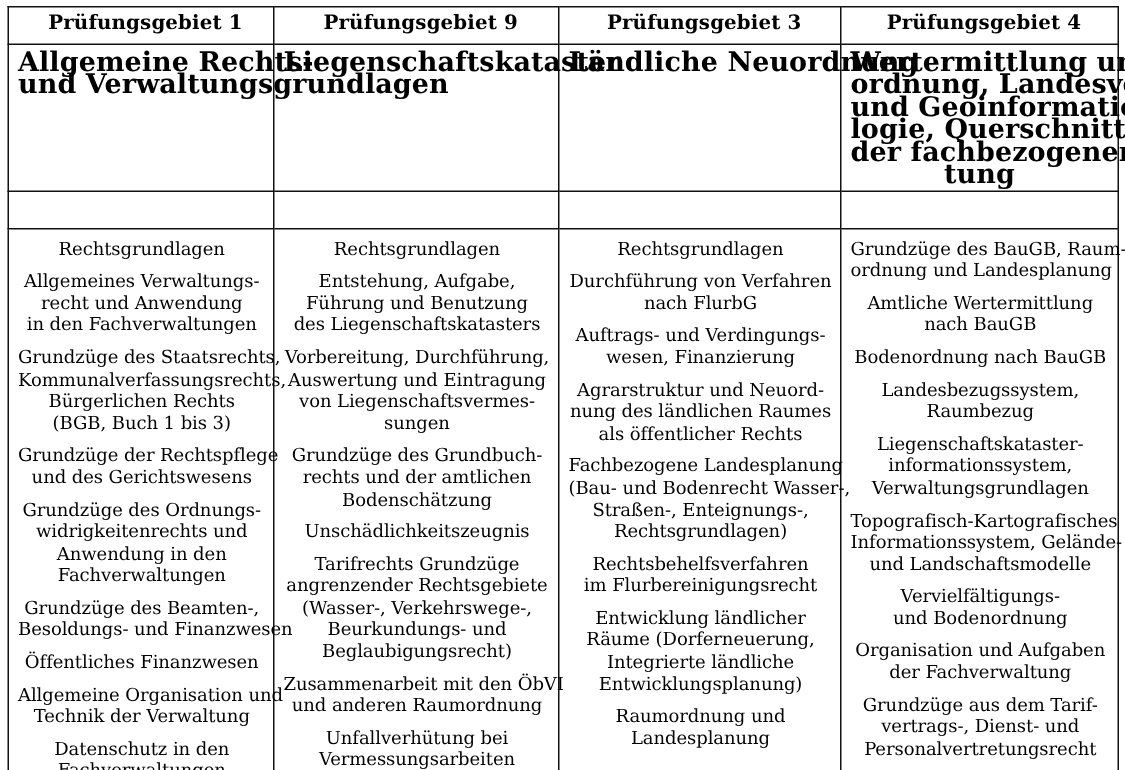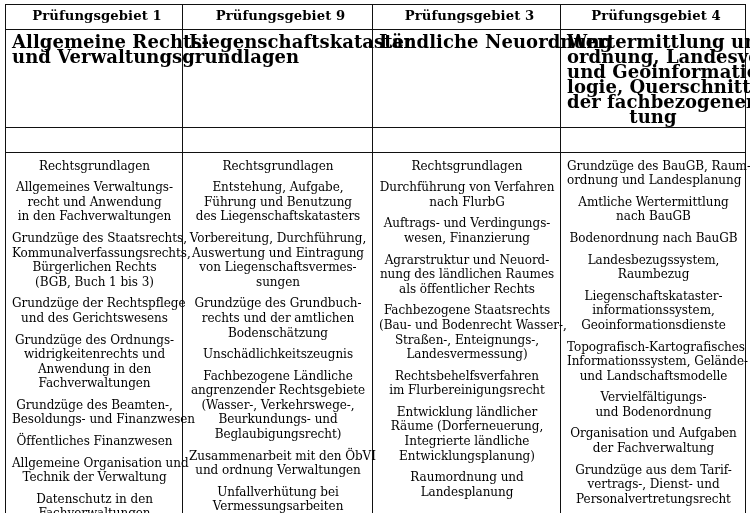--- a/index.html
+++ b/index.html
@@ -206,29 +206,29 @@
               </div>
               <div class="topic-item">
                 <span class="topic-line">Grundzüge des Grundbuch-</span>
                 <span class="topic-line">rechts und der amtlichen</span>
                 <span class="topic-line">Bodenschätzung</span>
               </div>
               <div class="topic-item">
                 <span class="topic-line">Unschädlichkeitszeugnis</span>
               </div>
               <div class="topic-item">
-                <span class="topic-line">Fachbezogene Ländliche</span>
+                <span class="topic-line">Tarifrechts Grundzüge</span>
                 <span class="topic-line">angrenzender Rechtsgebiete</span>
                 <span class="topic-line">(Wasser-, Verkehrswege-,</span>
                 <span class="topic-line">Beurkundungs- und</span>
                 <span class="topic-line">Beglaubigungsrecht)</span>
               </div>
               <div class="topic-item">
                 <span class="topic-line">Zusammenarbeit mit den ÖbVI</span>
-                <span class="topic-line">und ordnung Verwaltungen</span>
+                <span class="topic-line">und anderen Raumordnung</span>
               </div>
               <div class="topic-item">
                 <span class="topic-line">Unfallverhütung bei</span>
                 <span class="topic-line">Vermessungsarbeiten</span>
               </div>
             </div>
         </td>
         <td>
           <div class="topics">
               <div class="topic-item">
@@ -241,24 +241,24 @@
               <div class="topic-item">
                 <span class="topic-line">Auftrags- und Verdingungs-</span>
                 <span class="topic-line">wesen, Finanzierung</span>
               </div>
               <div class="topic-item">
                 <span class="topic-line">Agrarstruktur und Neuord-</span>
                 <span class="topic-line">nung des ländlichen Raumes</span>
                 <span class="topic-line">als öffentlicher Rechts</span>
               </div>
               <div class="topic-item">
-                <span class="topic-line">Fachbezogene Staatsrechts</span>
+                <span class="topic-line">Fachbezogene Landesplanung</span>
                 <span class="topic-line">(Bau- und Bodenrecht Wasser-,</span>
                 <span class="topic-line">Straßen-, Enteignungs-,</span>
-                <span class="topic-line">Landesvermessung)</span>
+                <span class="topic-line">Rechtsgrundlagen)</span>
               </div>
               <div class="topic-item">
                 <span class="topic-line">Rechtsbehelfsverfahren</span>
                 <span class="topic-line">im Flurbereinigungsrecht</span>
               </div>
               <div class="topic-item">
                 <span class="topic-line">Entwicklung ländlicher</span>
                 <span class="topic-line">Räume (Dorferneuerung,</span>
                 <span class="topic-line">Integrierte ländliche</span>
                 <span class="topic-line">Entwicklungsplanung)</span>
@@ -282,21 +282,21 @@
               <div class="topic-item">
                 <span class="topic-line">Bodenordnung nach BauGB</span>
               </div>
               <div class="topic-item">
                 <span class="topic-line">Landesbezugssystem,</span>
                 <span class="topic-line">Raumbezug</span>
               </div>
               <div class="topic-item">
                 <span class="topic-line">Liegenschaftskataster-</span>
                 <span class="topic-line">informationssystem,</span>
-                <span class="topic-line">Geoinformationsdienste</span>
+                <span class="topic-line">Verwaltungsgrundlagen</span>
               </div>
               <div class="topic-item">
                 <span class="topic-line">Topografisch-Kartografisches</span>
                 <span class="topic-line">Informationssystem, Gelände-</span>
                 <span class="topic-line">und Landschaftsmodelle</span>
               </div>
               <div class="topic-item">
                 <span class="topic-line">Vervielfältigungs-</span>
                 <span class="topic-line">und Bodenordnung</span>
               </div>

